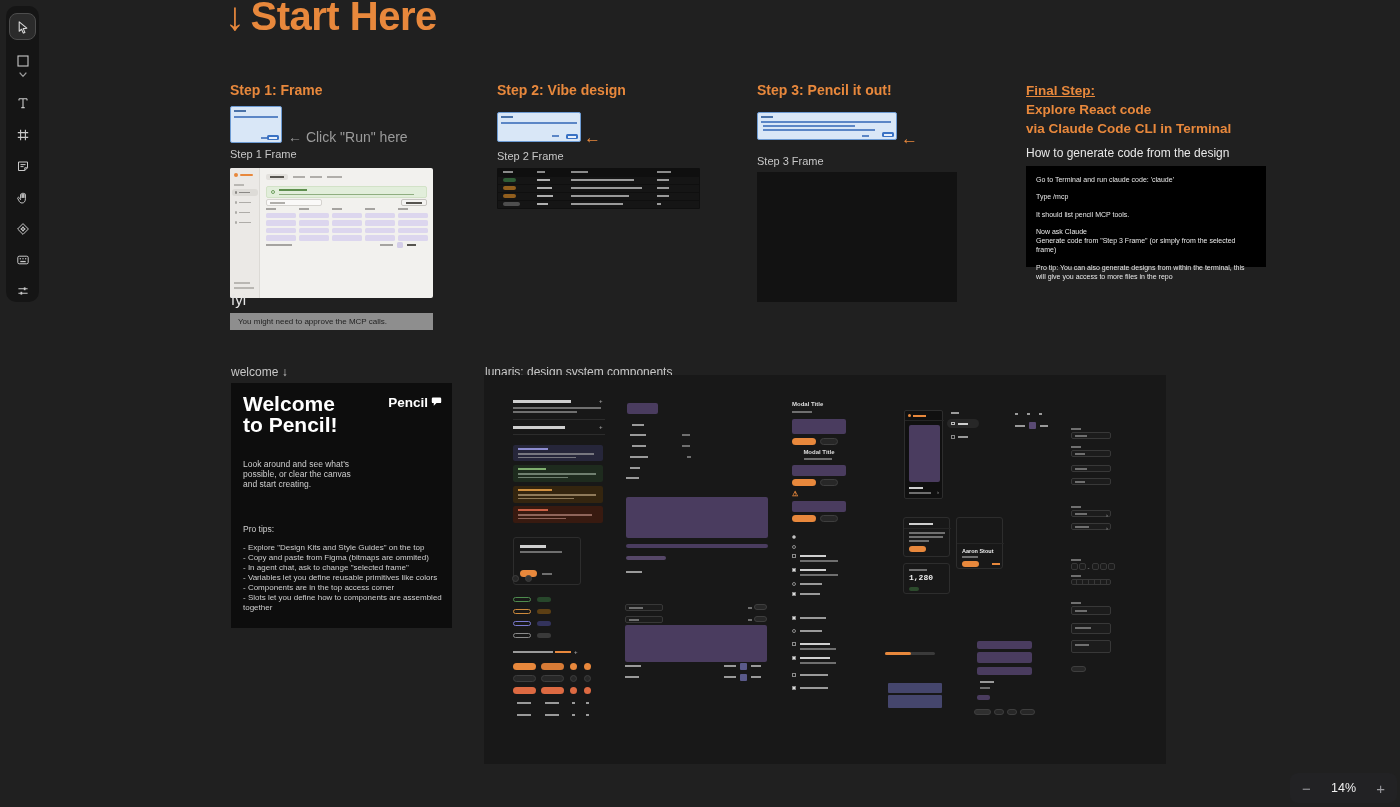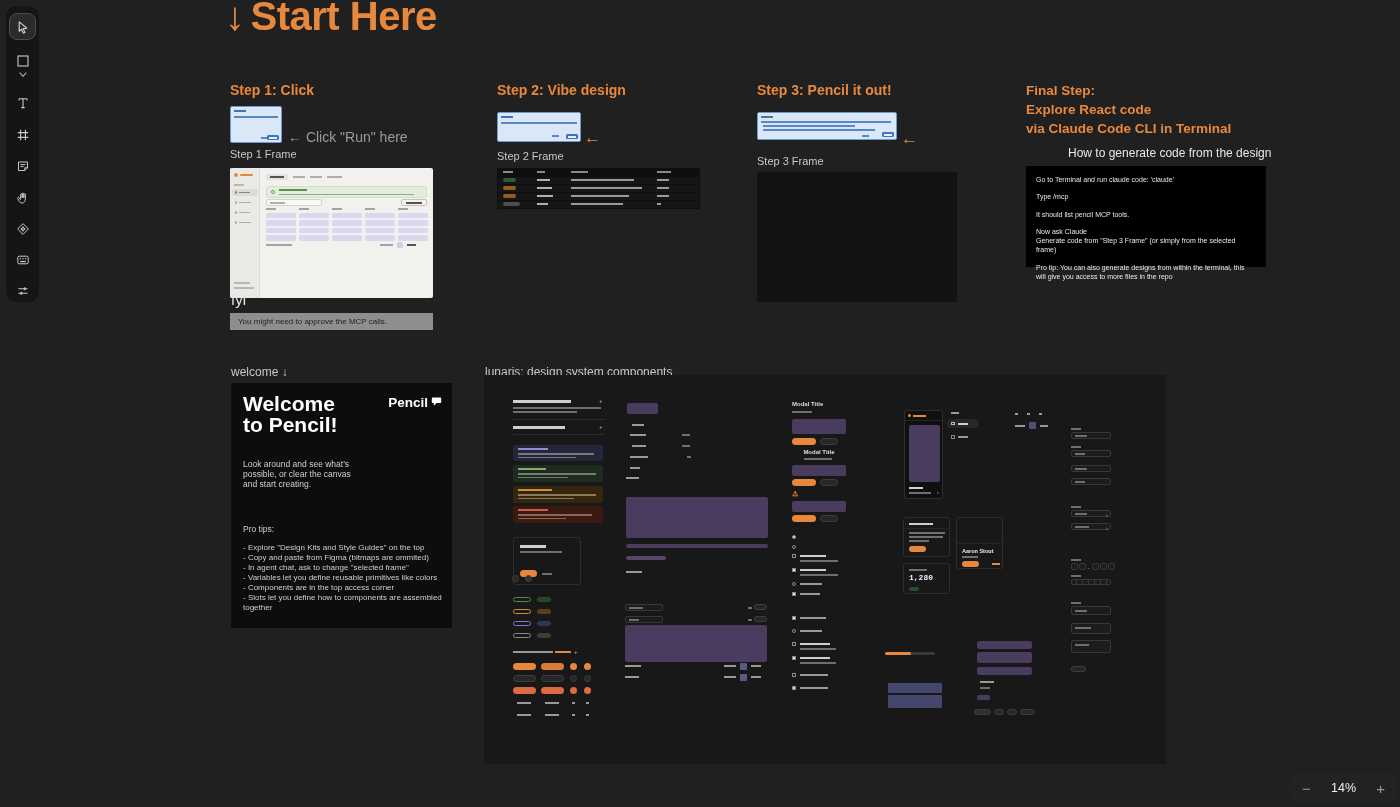--- a/index.html
+++ b/index.html
@@ -35,21 +35,21 @@
   .s2row{position:absolute;left:1px;width:201px;height:7px;background:#151515;}
   
   .fyi{position:absolute;color:#e5e5e5;font-size:15px;}
   .graynote{position:absolute;left:230px;top:313px;width:203px;height:17px;background:#8e8e8e;
             color:#232323;font-size:8px;line-height:17px;padding-left:8px;}
   .blackbox{position:absolute;left:1026px;top:166px;width:240px;height:101px;background:#000;
             color:#e8e8e8;font-size:7px;line-height:9.3px;padding:9px 10px;}
   .blackbox p{margin:0 0 8px 0;}
   .blackbox p.tight{margin:0;}
   .finalhead{position:absolute;left:1026px;color:#e8883c;font-size:13.5px;font-weight:bold;}
-  .subhead{position:absolute;left:1026px;top:146px;color:#e8e8e8;font-size:12px;margin-left:42px;}
+  .subhead{position:absolute;left:1026px;top:146px;color:#e8e8e8;font-size:12px;}
   
   .welcome{position:absolute;left:231px;top:383px;width:221px;height:245px;background:#0d0d0d;}
   .welcome .title{position:absolute;left:12px;top:10px;color:#fff;font-size:21px;font-weight:bold;line-height:21px;white-space:pre-line;}
   .welcome .logo{position:absolute;right:10px;top:12px;color:#fff;font-size:13.5px;font-weight:bold;display:flex;align-items:center;gap:3px;}
   .welcome .body{position:absolute;left:12px;top:76px;color:#cfcfcf;font-size:8.5px;line-height:10px;white-space:pre-line;}
   .welcome .protips{position:absolute;left:12px;top:141px;color:#cfcfcf;font-size:8.5px;}
   .welcome .tips{position:absolute;left:12px;top:160px;color:#cfcfcf;font-size:8px;line-height:10px;}
   
   .lun{position:absolute;left:484px;top:375px;width:682px;height:389px;background:#181818;}
   .ln{position:absolute;background:#9a9a9a;height:2px;}
@@ -163,21 +163,21 @@
             <rect x="4.5" y="7.8" width="1.7" height="2.8" fill="#c9c9c9"></rect>
           </svg>
         </span>
     </div>
   </div>
 
   <div class="start-title">
     <span class="arr">↓</span><span>Start Here</span>
   </div>
 
-  <div class="stephead" style="left:230px;top:82px;">Step 1: Click</div>
+  <div class="stephead" style="left:230px;top:82px;">Step 1: Frame</div>
   <div class="bluecard" style="left:230px;top:106px;width:52px;height:37px;">
     <div class="t" style="left:3px;top:3px;width:12px;"></div>
     <div class="x" style="left:3px;top:9px;width:44px;"></div>
     <div class="x" style="left:30px;top:30px;width:6px;"></div>
     <div class="runbtn" style="right:2px;bottom:2px;width:12px;height:5px;">
         <i></i>
       </div>
   </div>
   <div class="hint" style="left:288px;top:129px;">← Click "Run" here</div>
   <div class="framelabel" style="left:230px;top:148px;">Step 1 Frame</div>
@@ -305,21 +305,21 @@
     <div class="x" style="left:5px;top:16px;width:112px;"></div>
     <div class="x" style="left:104px;top:22px;width:7px;"></div>
     <div class="runbtn" style="right:2px;bottom:2px;width:12px;height:5px;">
         <i></i>
       </div>
   </div>
   <div class="oarrow" style="left:901px;top:129px;">←</div>
   <div class="framelabel" style="left:757px;top:155px;">Step 3 Frame</div>
   <div class="a" style="left:757px;top:172px;width:200px;height:130px;background:#121212;"></div>
 
-  <div class="finalhead" style="top:83px;">Final Step:</div>
+  <div class="finalhead" style="top:83px;text-decoration:underline;">Final Step:</div>
   <div class="finalhead" style="top:102px;">Explore React code</div>
   <div class="finalhead" style="top:121px;">via Claude Code CLI in Terminal</div>
   <div class="subhead">How to generate code from the design</div>
   <div class="blackbox">
     <p>Go to Terminal and run claude code: 'claude'</p>
     <p>Type /mcp</p>
     <p>It should list pencil MCP tools.</p>
     <p class="tight">Now ask Claude</p>
     <p>Generate code from "Step 3 Frame" (or simply from the selected frame)</p>
     <p>Pro tip: You can also generate designs from within the terminal, this will give you access to more files in the repo</p>

